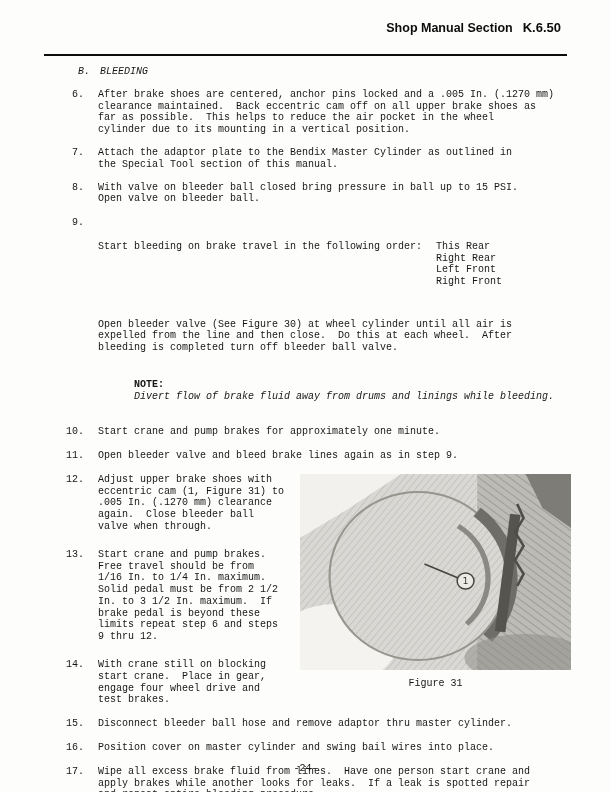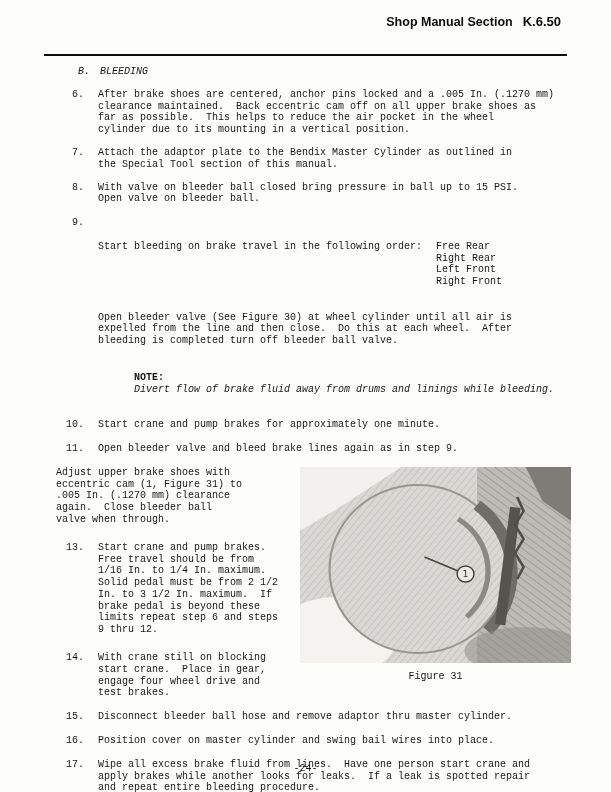--- a/index.html
+++ b/index.html
@@ -10,21 +10,21 @@
     height: 792px;
     background: #fdfdfb;
     color: #161616;
     font-family: "Liberation Mono", "DejaVu Sans Mono", monospace;
     font-size: 10px;
     line-height: 11.8px;
     overflow: hidden;
   }
   .header {
     position: absolute;
-    top: 16px;
+    top: 22px;
     right: 50px;
     font-family: "Liberation Sans", sans-serif;
     font-weight: bold;
     font-size: 12.5px;
     color: #0c0c0c;
     white-space: nowrap;
   }
   .header-code { margin-left: 10px; font-size: 13px; }
   .rule {
     position: absolute;
@@ -36,21 +36,21 @@
     top: 66px; left: 56px; right: 40px;
   }
   .section-heading { padding-left: 22px; font-style: italic; }
   .section-label { display: inline-block; margin-right: 10px; }
   .item { display: flex; margin-top: 11px; }
   .item-sp { margin-top: 12px; }
   .num { flex: 0 0 42px; text-align: right; padding-right: 14px; }
   .text { flex: 1; white-space: pre-wrap; }
   .item9-row { display: flex; align-items: flex-start; }
   .order-list { margin-left: 14px; white-space: nowrap; }
-  .para { margin-top: 0; margin-left: 42px; white-space: pre-wrap; }
+  .para { margin-top: 7px; margin-left: 42px; white-space: pre-wrap; }
   .note { margin-top: 13px; margin-left: 42px; white-space: pre-wrap; }
   .note-label { font-weight: bold; font-style: normal; font-family: Liberation Mono, monospace; }
   .note-text { font-style: italic; }
   .columns { display: flex; align-items: flex-start; margin-top: 12px; }
   .col-left { flex: 0 0 236px; }
   .col-left .item:first-child { margin-top: 0; }
   .col-left .item { margin-top: 16px; }
   .figure-col { flex: 1; padding-left: 8px; }
   .figure-photo { display: block; width: 100%; height: 196px; }
   .figure-caption { text-align: center; margin-top: 8px; }
@@ -96,21 +96,21 @@
       <div class="text">With valve on bleeder ball closed bring pressure in ball up to 15 PSI.
 Open valve on bleeder ball.</div>
     </div>
 
     <div class="item item-sp">
       <span class="num">9.</span>
       <div class="text">
         <div class="item9-row">
           <span>Start bleeding on brake travel in the following order:</span>
           <div class="order-list">
-            <div>Free Rear</div>
+            <div>This Rear</div>
             <div>Right Rear</div>
             <div>Left Front</div>
             <div>Right Front</div>
           </div>
         </div>
       </div>
     </div>
 
     <div class="para">Open bleeder valve (See Figure 30) at wheel cylinder until all air is
 expelled from the line and then close.  Do this at each wheel.  After
@@ -127,20 +127,21 @@
     </div>
 
     <div class="item item-sp">
       <span class="num">11.</span>
       <div class="text">Open bleeder valve and bleed brake lines again as in step 9.</div>
     </div>
 
     <div class="columns">
       <div class="col-left">
         <div class="item">
+          <span class="num">12.</span>
           <div class="text">Adjust upper brake shoes with
 eccentric cam (1, Figure 31) to
 .005 In. (.1270 mm) clearance
 again.  Close bleeder ball
 valve when through.</div>
         </div>
         <div class="item">
           <span class="num">13.</span>
           <div class="text">Start crane and pump brakes.
 Free travel should be from

